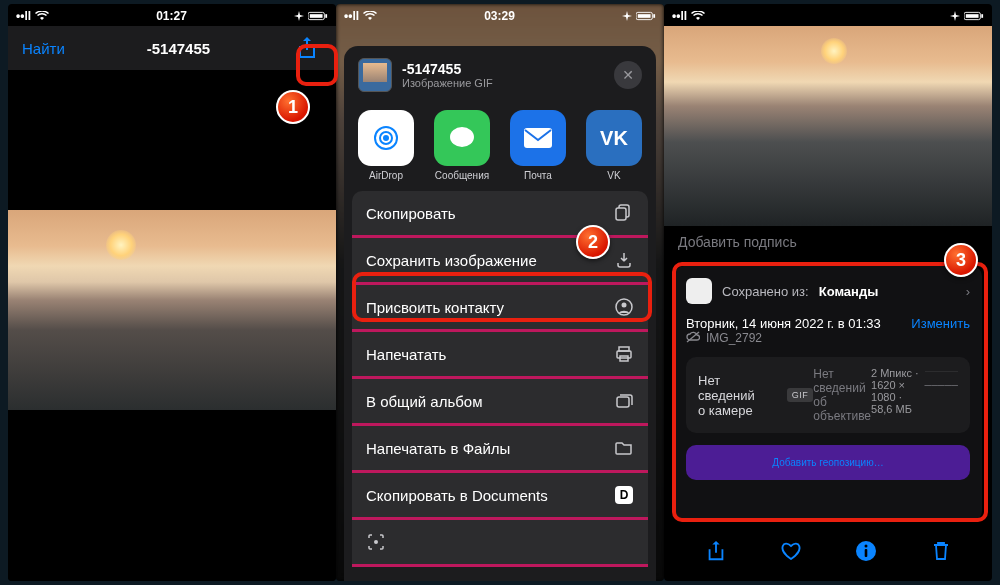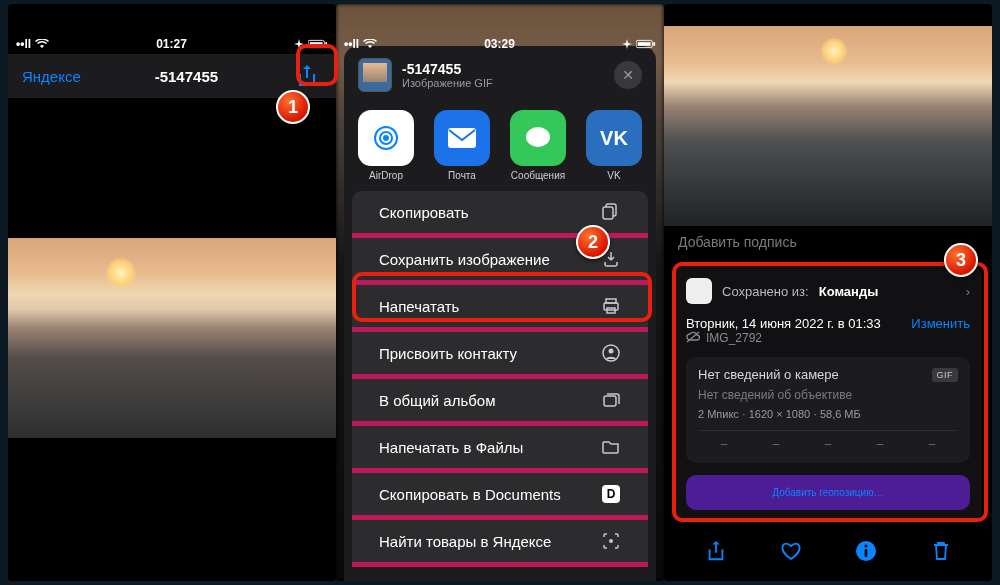--- a/index.html
+++ b/index.html
@@ -2,21 +2,21 @@
 <html><head>
 <meta charset="utf-8">
 <style>
   * { box-sizing: border-box; margin: 0; padding: 0; font-family: -apple-system, "Helvetica Neue", Arial, sans-serif; }
   body { background: #0d1a23; width: 1000px; height: 585px; overflow: hidden; }
   .stage { position: relative; width: 1000px; height: 585px; }
   .phones { display: flex; gap: 0; padding: 4px 8px; }
   .phone { width: 328px; height: 577px; background: #000; color: #fff; position: relative; overflow: hidden; border-radius: 4px; }
 
   
-  .statusbar { height: 22px; display: flex; justify-content: space-between; align-items: center; padding: 2px 8px 0; font-size: 12px; font-weight: 600; color: #fff; margin-top: 28px; }
+  .statusbar { height: 22px; display: flex; justify-content: space-between; align-items: center; padding: 2px 8px 0; font-size: 12px; font-weight: 600; color: #fff; }
   .sb-left, .sb-right { display: flex; align-items: center; gap: 4px; }
   .sb-right svg { display:block; }
 
   
   .p1-nav { height: 44px; display: flex; align-items: center; justify-content: space-between; padding: 0 14px; background: #1c1c1e; }
   .p1-done { color: #0a84ff; font-size: 15px; }
   .p1-title { color: #fff; font-size: 15px; font-weight: 600; }
   .p1-share { width: 30px; height: 30px; display:flex; align-items:center; justify-content:center; color:#0a84ff; }
   .p1-body { background:#000; height: calc(100% - 66px); position:relative; }
   .p1-img { position:absolute; top: 140px; left:0; right:0; height: 200px; background: linear-gradient(to bottom, #d9a67a 0%, #e8bb8f 18%, #f0d8b3 28%, #dfc7a9 36%, #9a8374 45%, #544d49 60%, #2b2e2f 100%); }
@@ -31,41 +31,41 @@
   .p2-file { flex:1; }
   .p2-fname { font-size:14px; font-weight:600; color:#fff; }
   .p2-ftype { font-size:11px; color:#9a9a9e; }
   .p2-close { width:28px; height:28px; border-radius:50%; background:#39393d; display:flex; align-items:center; justify-content:center; color:#9a9a9e; font-size:14px;}
   .p2-apps { display:flex; padding:6px 4px 10px; gap:0; }
   .p2-app { width:25%; display:flex; flex-direction:column; align-items:center; gap:4px; }
   .p2-appicon { width:56px; height:56px; border-radius:13px; display:flex; align-items:center; justify-content:center; }
   .p2-applabel { font-size:10px; color:#d0d0d5; }
   .ic-airdrop{background:#fff;} .ic-msg{background:#34c759;} .ic-mail{background:#1c72e8;} .ic-vk{background:#2a6fbf;}
   .p2-list { padding:0 8px; }
-  .p2-item { background:#2c2c2e; height:47px; display:flex; align-items:center; justify-content:space-between; padding:0 27px; font-size:15px; color:#fff; border-bottom:5px solid #be185d;}
+  .p2-item { background:#2c2c2e; height:47px; display:flex; align-items:center; justify-content:space-between; padding:0 14px; font-size:15px; color:#fff; border-bottom:3px solid #be185d;}
   .p2-list .p2-item:first-child{border-radius:10px 10px 0 0;}
   .p2-item-icon{color:#c8c8cc; width:20px; display:flex; justify-content:center;}
 
   
   .p3-img { position:absolute; top:22px; left:0; right:0; height:200px; background: linear-gradient(to bottom,#d9a67a 0%, #e8bb8f 18%, #f0d8b3 28%, #9a8374 40%, #4d4f50 58%, #1f2325 100%);}
   .p3-sun { position:absolute; top:12px; left:48%; width:26px; height:26px; border-radius:50%; background: radial-gradient(circle,#fff3c0 0%,#ffd27a 50%,rgba(255,190,100,0) 80%);}
   .p3-caption { position:absolute; top:230px; left:14px; font-size:14px; color:#7a7a80;}
   .p3-panel { position:absolute; top:262px; left:10px; right:10px; bottom:60px; background:#111113; border-radius:10px; padding:12px 12px; display:flex; flex-direction:column; gap:12px;}
   .p3-saved { display:flex; align-items:center; gap:10px; font-size:13px; color:#b8b8be;}
   .p3-saved .appic{width:26px;height:26px;border-radius:6px;background:#eee;}
   .p3-saved b{color:#fff; font-weight:600;}
   .p3-saved .chev{color:#7a7a80;margin-left:auto;}
   .p3-dt { display:flex; justify-content:space-between; font-size:13px;}
   .p3-dt .date{color:#fff;}
   .p3-dt .edit{color:#0a84ff;}
   .p3-fn { display:flex; gap:6px; font-size:12px; color:#8a8a90;}
-  .p3-box { background:#1c1c1e; border-radius:10px; padding:10px 12px; display:flex; flex-direction:column; gap:6px;}
+  .p3-box { background:#1c1c1e; border-radius:10px; padding:10px 12px; display:flex; flex-direction:row; }
   .p3-row1{display:flex; justify-content:space-between; align-items:center;}
   .p3-row1 .t{font-size:13px; color:#d8d8dc;}
-  .p3-badge{font-size:9px; background:#3a3a3c; border-radius:3px; padding:2px 5px; color:#c8c8cc; letter-spacing:.5px;}
+  .p3-badge{font-size:9px; background:#3a3a3c; border-radius:3px; padding:2px 5px; color:#c8c8cc; letter-spacing:.5px;margin-left:32px;}
   .p3-row2{font-size:12px; color:#7a7a80;}
   .p3-row3{font-size:11px; color:#9a9a9e;}
   .p3-dashes{display:flex; justify-content:space-around; padding:6px 0 2px; border-top:1px solid #2c2c2e; margin-top:4px; color:#6a6a70; font-size:12px;}
   .p3-geo{ text-align:center; font-size:10px; color:#0a84ff; padding:12px 0; background:#4c1d95; border-radius:10px;}
   .p3-tab { position:absolute; bottom:8px; left:0; right:0; height:44px; display:flex; justify-content:space-around; align-items:center; padding:0 14px;}
   .p3-tab div{color:#0a84ff; width:30px; display:flex; justify-content:center;}
 
   
   .hl { position:absolute; border:4px solid #e9200f; border-radius:10px; pointer-events:none; }
   .badge { position:absolute; width:34px; height:34px; border-radius:50%; background: radial-gradient(circle at 35% 30%, #ff7030, #d91600 70%); border:2px solid #fff; color:#fff; font-weight:700; font-size:18px; display:flex; align-items:center; justify-content:center; box-shadow:0 2px 4px rgba(0,0,0,.5); pointer-events:none;}
@@ -90,21 +90,21 @@
               <path d="M5 0l1 4 4 1-4 1-1 4-1-4-4-1 4-1z" fill="#fff"></path>
             </svg>
             <svg width="20" height="10" viewBox="0 0 22 10">
               <rect x="0" y="1" width="18" height="8" rx="2" fill="none" stroke="#fff"></rect>
               <rect x="2" y="3" width="14" height="4" fill="#fff"></rect>
               <rect x="19" y="3" width="2" height="4" fill="#fff"></rect>
             </svg>
           </div>
       </div>
       <div class="p1-nav">
-        <span class="p1-done">Яндексе</span>
+        <span class="p1-done">Найти</span>
         <span class="p1-title">-5147455</span>
         <span class="p1-share">
           <svg width="20" height="24" viewBox="0 0 20 24">
               <path d="M10 1l-4 4h3v9h2V5h3zM4 10v10h12V10h2v12H2V10z" fill="#0a84ff"></path>
             </svg>
         </span>
       </div>
       <div class="p1-body">
         <div class="p1-img">
             <div class="p1-sun"></div>
@@ -149,35 +149,35 @@
               <div class="p2-appicon ic-airdrop">
                 <svg width="34" height="34" viewBox="0 0 34 34">
                   <circle cx="17" cy="17" r="6" fill="none" stroke="#0a84ff" stroke-width="2"></circle>
                   <circle cx="17" cy="17" r="11" fill="none" stroke="#0a84ff" stroke-width="2"></circle>
                   <circle cx="17" cy="17" r="3" fill="#0a84ff"></circle>
                 </svg>
               </div>
               <div class="p2-applabel">AirDrop</div>
             </div>
           <div class="p2-app">
+              <div class="p2-appicon ic-msg">
+                <svg width="30" height="28" viewBox="0 0 30 28">
+                  <ellipse cx="15" cy="13" rx="12" ry="10" fill="#fff"></ellipse>
+                </svg>
+              </div>
+              <div class="p2-applabel">Сообщения</div>
+            </div>
+          <div class="p2-app">
               <div class="p2-appicon ic-mail">
                 <svg width="32" height="24" viewBox="0 0 32 24">
                   <rect x="2" y="2" width="28" height="20" rx="3" fill="#fff"></rect>
                   <path d="M3 4l13 10L29 4" fill="none" stroke="#1c72e8" stroke-width="2"></path>
                 </svg>
               </div>
               <div class="p2-applabel">Почта</div>
-            </div>
-          <div class="p2-app">
-              <div class="p2-appicon ic-msg">
-                <svg width="30" height="28" viewBox="0 0 30 28">
-                  <ellipse cx="15" cy="13" rx="12" ry="10" fill="#fff"></ellipse>
-                </svg>
-              </div>
-              <div class="p2-applabel">Сообщения</div>
             </div>
           <div class="p2-app">
               <div class="p2-appicon ic-vk">
                 <span style="color:#fff;font-weight:800;font-size:20px">VK</span>
               </div>
               <div class="p2-applabel">VK</div>
             </div>
         </div>
         <div class="p2-list">
           <div class="p2-item">
@@ -191,40 +191,40 @@
             </div>
           <div class="p2-item">
               <span>Сохранить изображение</span>
               <span class="p2-item-icon">
                 <svg width="18" height="18" viewBox="0 0 18 18">
                   <path d="M9 2v8m0 0l-3-3m3 3l3-3M3 12v2a2 2 0 002 2h8a2 2 0 002-2v-2" fill="none" stroke="currentColor" stroke-width="1.5"></path>
                 </svg>
               </span>
             </div>
           <div class="p2-item">
+              <span>Присвоить контакту</span>
+              <span class="p2-item-icon">
+                <svg width="18" height="18" viewBox="0 0 18 18">
+                  <circle cx="9" cy="9" r="8" fill="none" stroke="currentColor" stroke-width="1.5"></circle>
+                  <circle cx="9" cy="7" r="2.5" fill="currentColor"></circle>
+                  <path d="M4 15c1-3 9-3 10 0" fill="currentColor"></path>
+                </svg>
+              </span>
+            </div>
+          <div class="p2-item">
               <span>Напечатать</span>
               <span class="p2-item-icon">
                 <svg width="18" height="18" viewBox="0 0 18 18">
                   <rect x="4" y="2" width="10" height="4" fill="none" stroke="currentColor" stroke-width="1.5"></rect>
                   <rect x="2" y="6" width="14" height="7" rx="1" fill="none" stroke="currentColor" stroke-width="1.5"></rect>
                   <rect x="5" y="11" width="8" height="5" fill="none" stroke="currentColor" stroke-width="1.5"></rect>
                 </svg>
               </span>
             </div>
           <div class="p2-item">
-              <span>Присвоить контакту</span>
-              <span class="p2-item-icon">
-                <svg width="18" height="18" viewBox="0 0 18 18">
-                  <circle cx="9" cy="9" r="8" fill="none" stroke="currentColor" stroke-width="1.5"></circle>
-                  <circle cx="9" cy="7" r="2.5" fill="currentColor"></circle>
-                  <path d="M4 15c1-3 9-3 10 0" fill="currentColor"></path>
-                </svg>
-              </span>
-            </div>
-          <div class="p2-item">
               <span>В общий альбом</span>
               <span class="p2-item-icon">
                 <svg width="18" height="18" viewBox="0 0 18 18">
                   <rect x="2" y="5" width="12" height="10" rx="2" fill="none" stroke="currentColor" stroke-width="1.5"></rect>
                   <path d="M5 3h10a2 2 0 012 2v8" fill="none" stroke="currentColor" stroke-width="1.5"></path>
                 </svg>
               </span>
             </div>
           <div class="p2-item">
               <span>Напечатать в Файлы</span>
@@ -234,21 +234,20 @@
                 </svg>
               </span>
             </div>
           <div class="p2-item">
               <span>Скопировать в Documents</span>
               <span class="p2-item-icon">
                 <span style="background:#fff;color:#000;border-radius:4px;width:18px;height:18px;display:flex;align-items:center;justify-content:center;font-weight:800;font-size:12px">D</span>
               </span>
             </div>
           <div class="p2-item">
-              <span>Найти товары в Яндексе</span>
               <span class="p2-item-icon">
                 <svg width="18" height="18" viewBox="0 0 18 18">
                   <path d="M2 5V3a1 1 0 011-1h2M16 5V3a1 1 0 00-1-1h-2M2 13v2a1 1 0 001 1h2M16 13v2a1 1 0 01-1 1h-2" fill="none" stroke="currentColor" stroke-width="1.5"></path>
                   <circle cx="9" cy="9" r="2" fill="currentColor"></circle>
                 </svg>
               </span>
             </div>
         </div>
       </div>
     </div>

